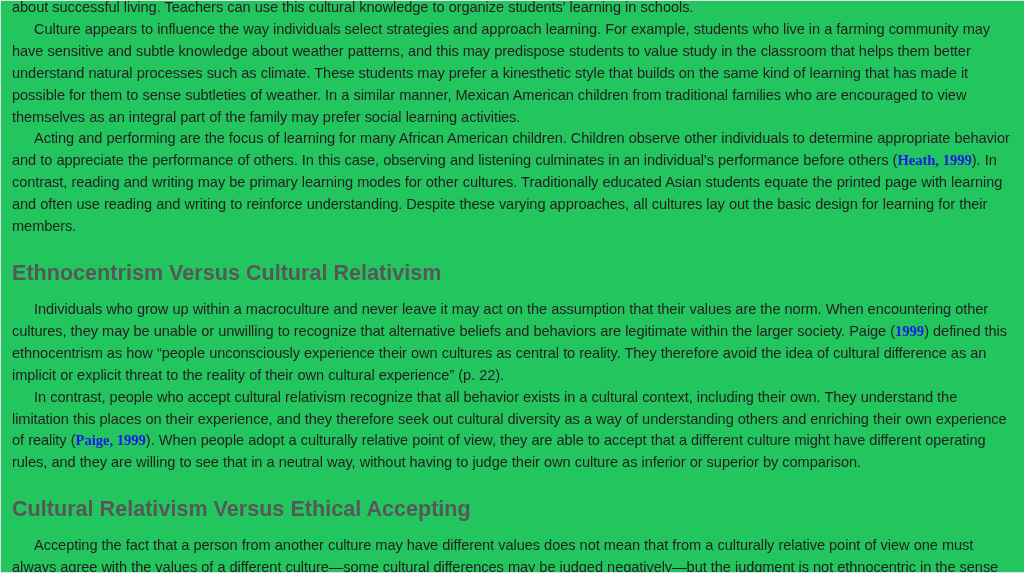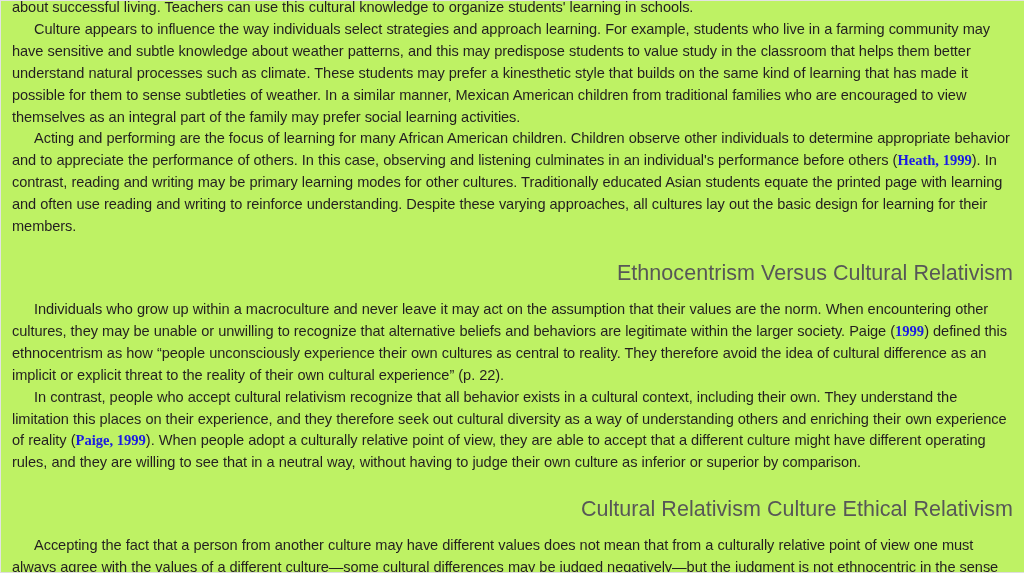--- a/index.html
+++ b/index.html
@@ -13,21 +13,21 @@
     overflow: hidden;
     font-family: "Liberation Sans", "DejaVu Sans", sans-serif;
     -webkit-font-smoothing: antialiased;
   }
 
   #page-root {
     position: relative;
     width: 1024px;
     height: 573px;
     box-sizing: border-box;
-    background: #bef264;
+    background: #22c55e;
     border-top: 1px solid #e3e3e3;
     border-left: 1px solid #e3e3e3;
     border-bottom: 1px solid #dedede;
     overflow: hidden;
   }
 
   .content {
     box-sizing: border-box;
     padding: 0 11px 0 11px;
     position: relative;
@@ -46,25 +46,24 @@
   }
 
   p.indented {
     text-indent: 22px;
   }
 
   h2.section-head {
     margin: 0;
     padding: 0;
     color: #575757;
-    font-weight: 400;
+    font-weight: 700;
     font-size: 21.5px;
     line-height: 26px;
     letter-spacing: 0.002em;
-    text-align: right;
   }
   .sp-before-h1  { height: 22px; }
   .sp-after-h1   { height: 13px; }
   .sp-before-h2  { height: 22px; }
   .sp-after-h2   { height: 13px; }
 
   a.cite {
     color: #1a1ae4;
     font-weight: bold;
     text-decoration: none;
@@ -92,19 +91,19 @@
 
     <p class="body-par indented">
       <span>Individuals who grow up within a macroculture and never leave it may act on the assumption that their values are the norm. When encountering other cultures, they may be unable or unwilling to recognize that alternative beliefs and behaviors are legitimate within the larger society. Paige (</span><a class="cite" href="#">1999</a><span>) defined this ethnocentrism as how “people unconsciously experience their own cultures as central to reality. They therefore avoid the idea of cultural difference as an implicit or explicit threat to the reality of their own cultural experience” (p. 22).</span>
     </p>
 
     <p class="body-par indented">
       <span>In contrast, people who accept cultural relativism recognize that all behavior exists in a cultural context, including their own. They understand the limitation this places on their experience, and they therefore seek out cultural diversity as a way of understanding others and enriching their own experience of reality (</span><a class="cite" href="#">Paige, 1999</a><span>). When people adopt a culturally relative point of view, they are able to accept that a different culture might have different operating rules, and they are willing to see that in a neutral way, without having to judge their own culture as inferior or superior by comparison.</span>
     </p>
 
     <div class="sp-before-h2"></div>
-    <h2 class="section-head">Cultural Relativism Culture Ethical Relativism</h2>
+    <h2 class="section-head">Cultural Relativism Versus Ethical Accepting</h2>
     <div class="sp-after-h2"></div>
 
     <p class="body-par indented">Accepting the fact that a person from another culture may have different values does not mean that from a culturally relative point of view one must always agree with the values of a different culture—some cultural differences may be judged negatively—but the judgment is not ethnocentric in the sense of denying that such a difference could occur. Cultural relativism is not the same as ethical relativism—saying “cultures have different values” is not the same as saying “morally and ethically, anything goes” (all behavior is acceptable in all contexts). One does not have to abandon one's own cultural values to appreciate the idea that not all</p>
 
   </div>
 </div>
 
 </body></html>

